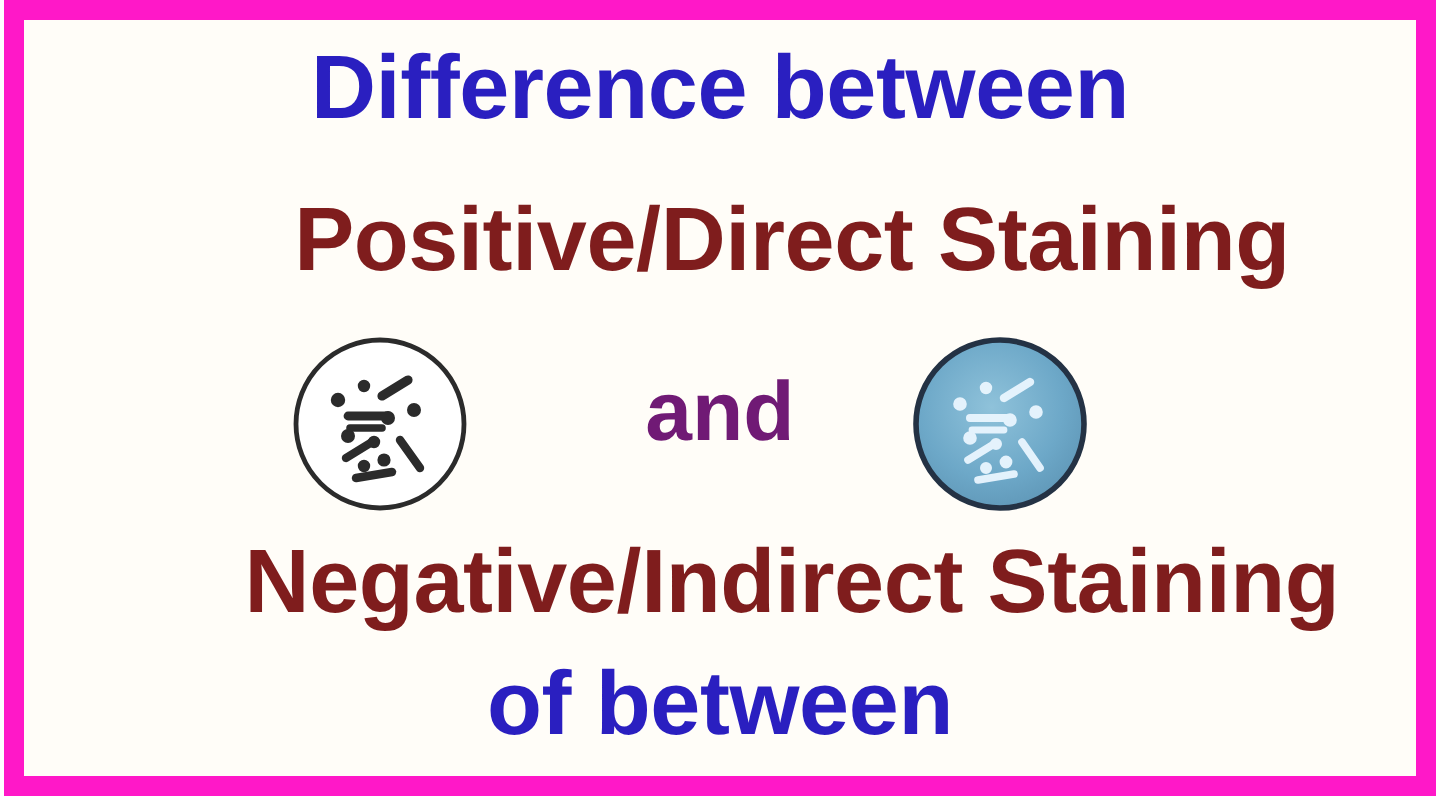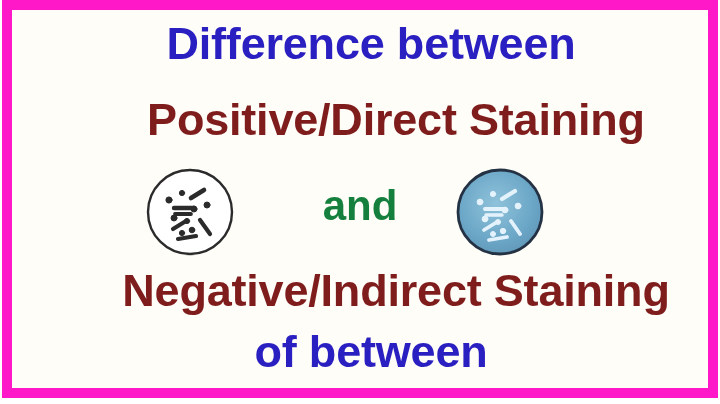--- a/index.html
+++ b/index.html
@@ -44,21 +44,21 @@
 
   .line {
     position: absolute;
     left: 0;
     width: 696px;
     text-align: center;
     white-space: nowrap;
     font-weight: 600;
     letter-spacing: -0.2px;
   }
-  .blue { color: #2a1fc0; padding-left: 11px; }
+  .blue { color: #2a1fc0; }
   .pink { color: #7f1d1d; padding-left: 36px; }
 
   #line-title {
     top: 8px;
     font-size: 45px;
     line-height: 52px;
   }
   #line-positive {
     top: 84px;
     font-size: 45px;
@@ -85,21 +85,21 @@
   }
   .and-word {
     position: absolute;
     left: 0;
     top: 22px;
     width: 696px;
     text-align: center;
     font-size: 42px;
     line-height: 48px;
     font-weight: 600;
-    color: #15803d;
+    color: #701a75;
     white-space: nowrap;
   }
   .circle-holder {
     position: absolute;
     top: 6px;
     width: 92px;
     height: 92px;
   }
   #circle-positive-holder { left: 132px; }
   #circle-negative-holder { left: 442px; }

